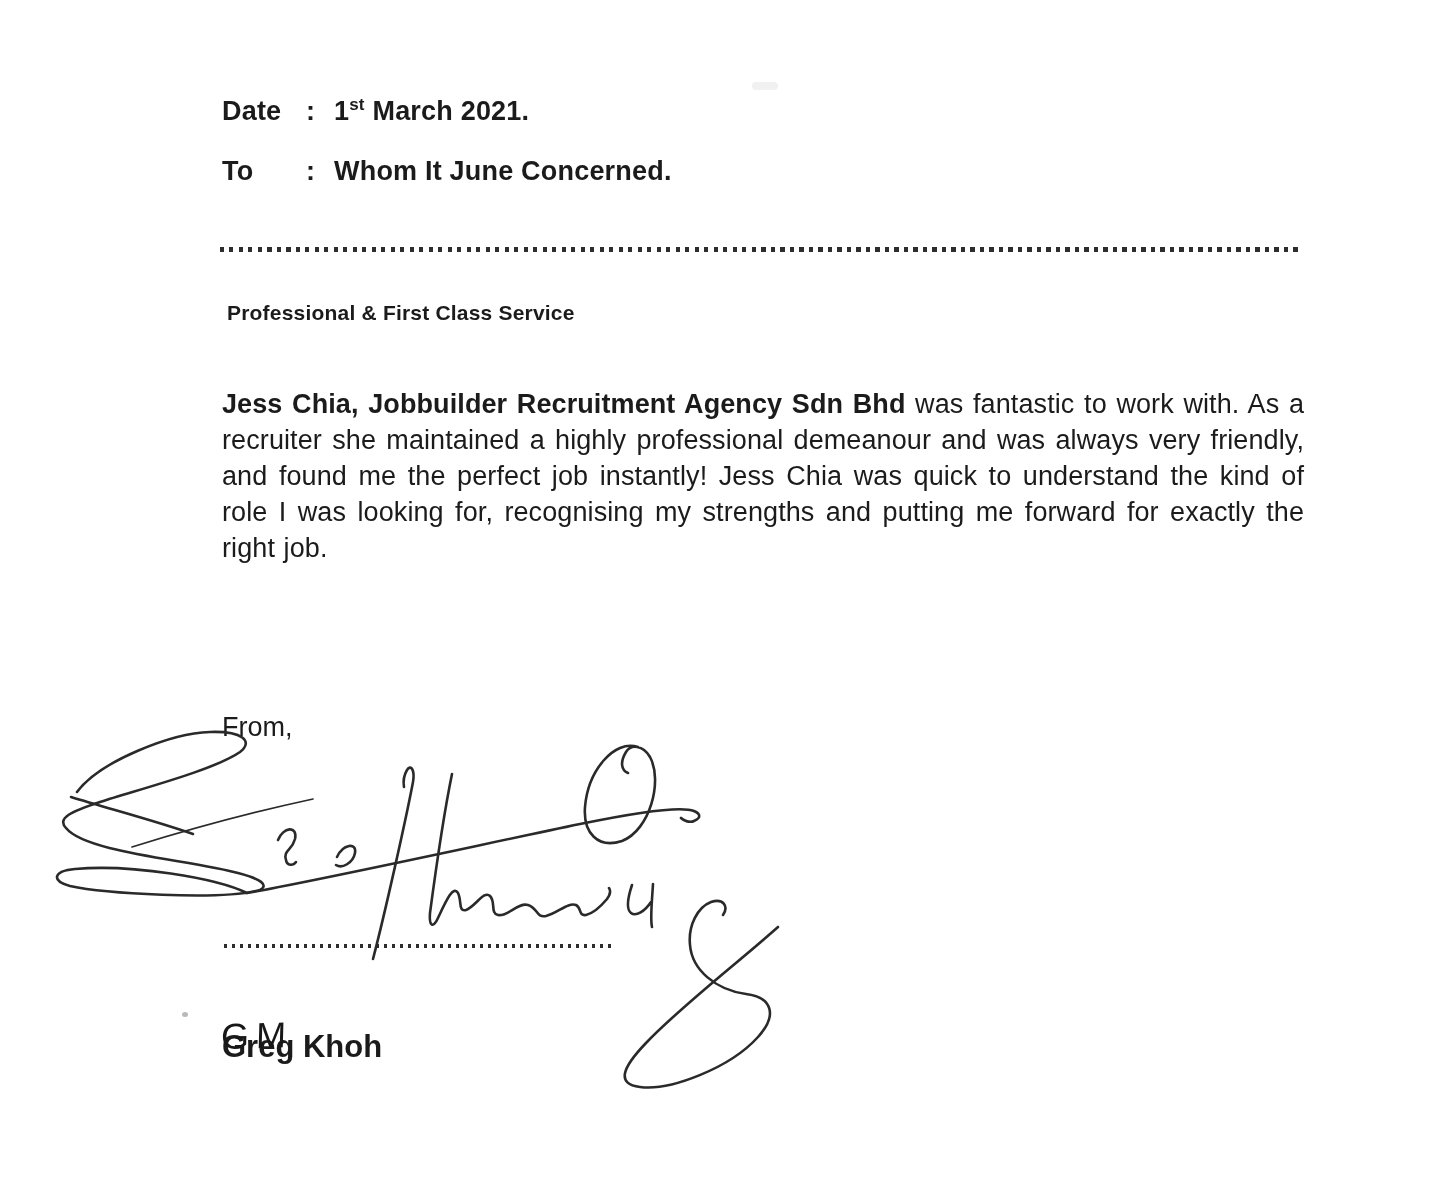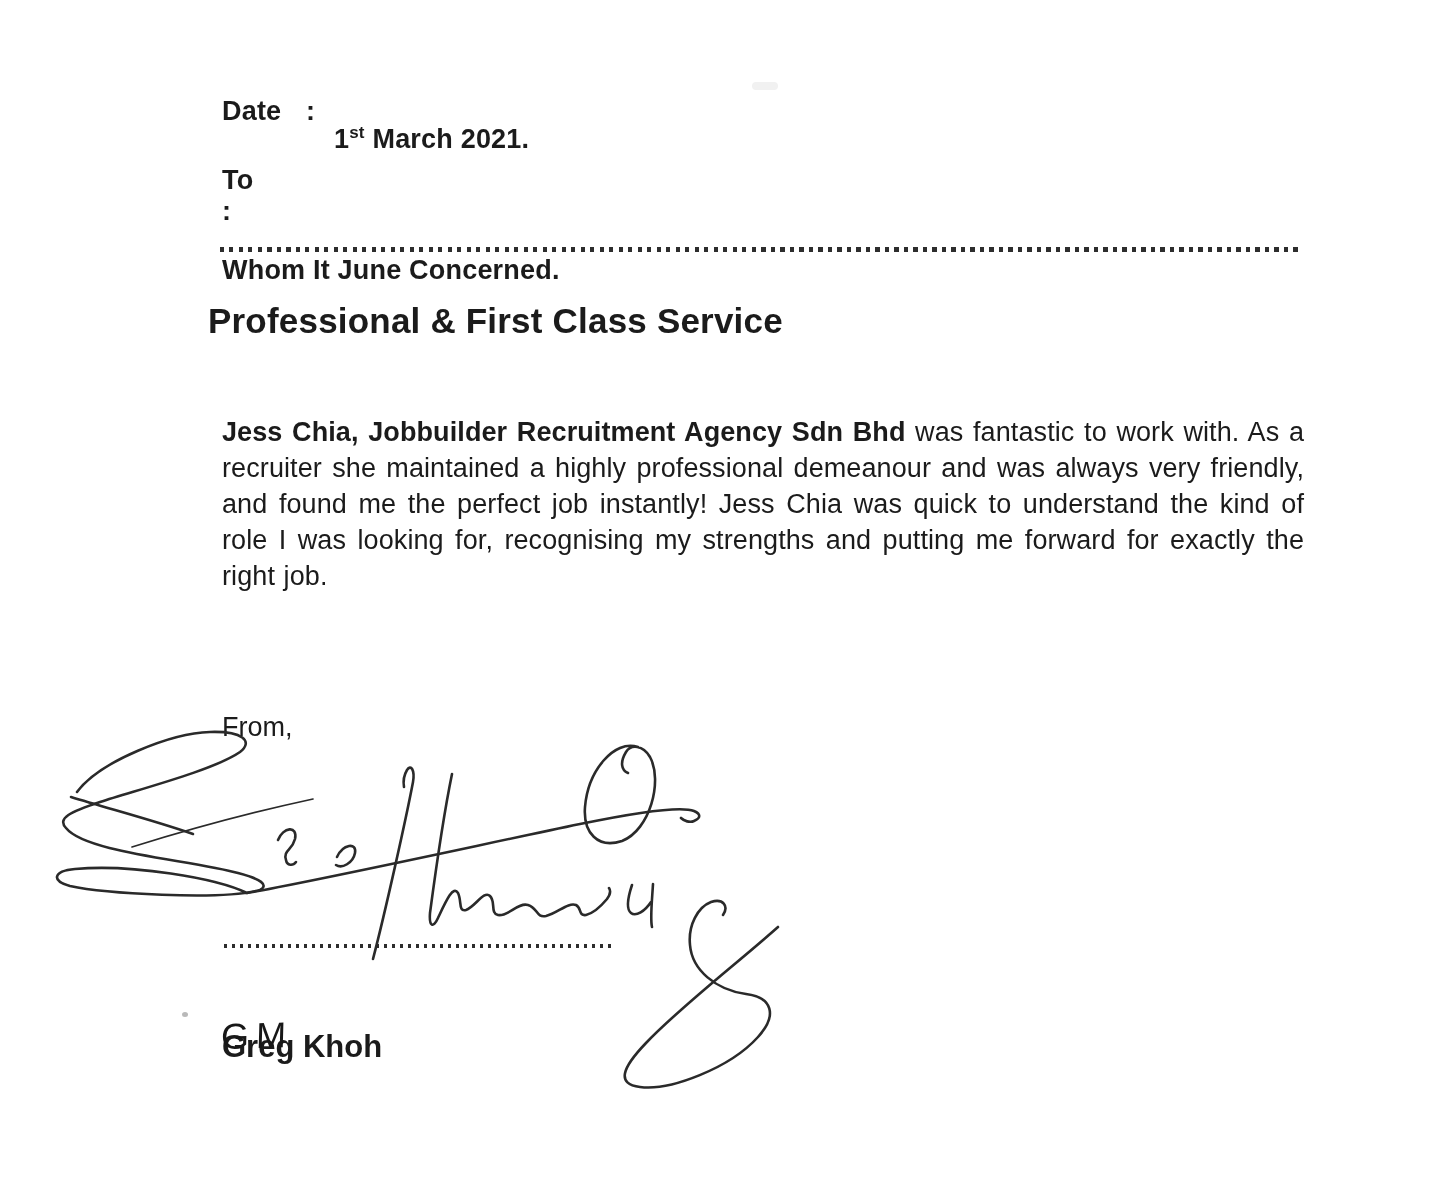--- a/index.html
+++ b/index.html
@@ -16,49 +16,49 @@
   .meta-row {
     position: absolute;
     left: 222px;
     display: flex;
     font-size: 27px;
     font-weight: 700;
     letter-spacing: 0.2px;
   }
   .meta-row .label { display: inline-block; width: 84px; }
   .meta-row .sep   { display: inline-block; width: 28px; text-align: left; }
-  .meta-row .value { display: inline-block; margin-top: 28px; }
+  .meta-row .value { display: inline-block; }
   sup { font-size: 17px; vertical-align: super; line-height: 0; }
 
   .dotted-line {
     position: absolute;
     background-image: repeating-linear-gradient(to right, #2d2d2d 0 4px, transparent 4px 9.5px);
   }
   #divider-top    { left: 220px; top: 247px; width: 1078px; height: 5px; }
   #divider-sig    { left: 224px; top: 944px; width: 388px;  height: 4px;
                     background-image: repeating-linear-gradient(to right, #2d2d2d 0 3px, transparent 3px 8px); }
 
   .heading {
     position: absolute;
-    left: 208px; top: 301px;
-    font-size: 35px;
+    left: 227px; top: 301px;
+    font-size: 21px;
     font-weight: 700;
     letter-spacing: 0.2px;
   }
   .body-copy {
     position: absolute;
     left: 222px;
     width: 1082px;
     font-size: 27px;
     line-height: 36px;
     text-align: justify;
     letter-spacing: 0.1px;
     word-spacing: 1px;
   }
-  .body-copy p { margin-bottom: 17px; margin-top: 28px; }
+  .body-copy p { margin-bottom: 17px; }
   .body-copy strong { font-weight: 700; }
 
   .from-label {
     position: absolute;
     left: 222px; top: 712px;
     font-size: 27px;
   }
   .sig-svg {
     position: absolute;
     left: 40px; top: 713px;
@@ -101,21 +101,21 @@
 <body>
 
 <div class="page">
 
   <div class="meta-row" style="top: 96px;">
     <span class="label">Date</span>
     <span class="sep">:</span>
     <span class="value"><span>1</span><sup>st</sup><span> March 2021.</span></span>
   </div>
 
-  <div class="meta-row" style="top: 165px; flex-direction: column;">
+  <div class="meta-row" style="top: 156px;">
     <span class="label">To</span>
     <span class="sep">:</span>
     <span class="value">Whom It June Concerned.</span>
   </div>
 
   <div class="dotted-line" id="divider-top"></div>
 
   <div class="heading">Professional &amp; First Class Service</div>
 
   <div class="body-copy" style="top: 386px;" id="paragraphs">

